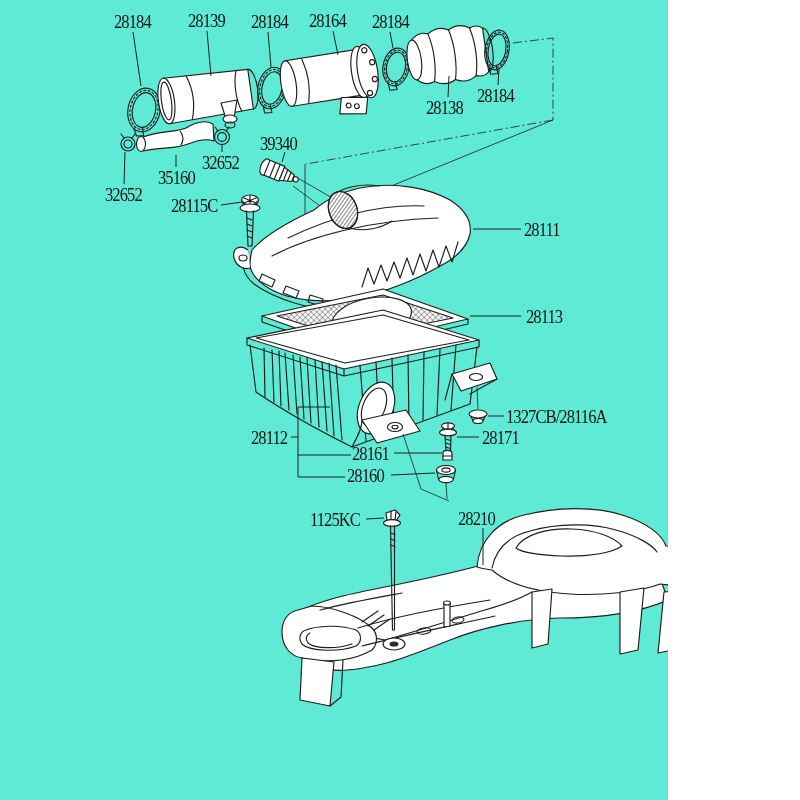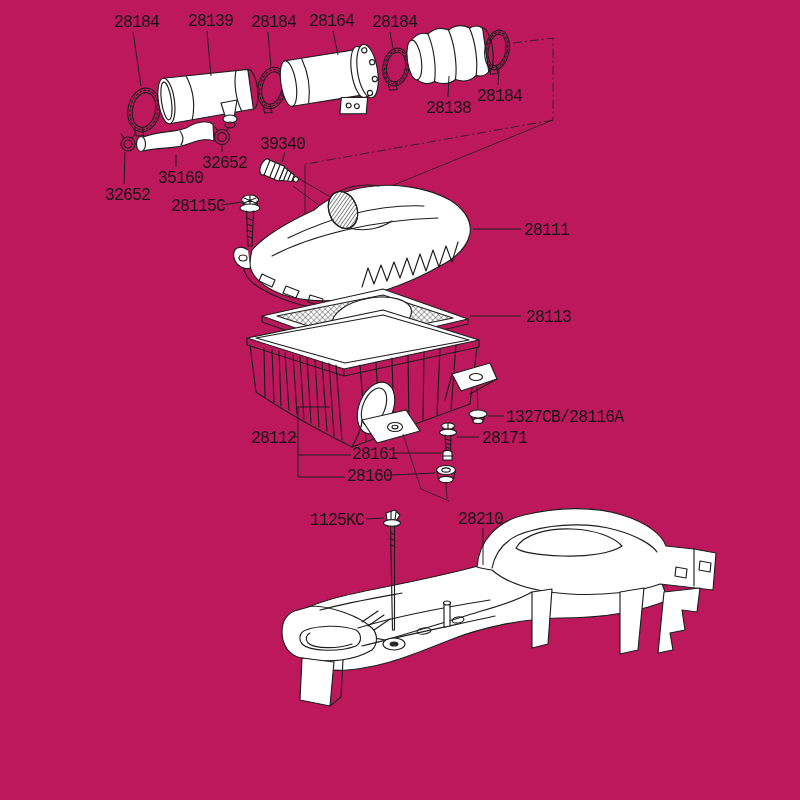--- a/index.html
+++ b/index.html
@@ -1,17 +1,17 @@
 <!DOCTYPE html>
 <html><head>
 <meta charset="utf-8">
 <style>
   html,body{margin:0;padding:0;background:#fff;}
-  #stage{position:relative;width:800px;height:800px;background:#be185d;overflow:hidden;
-         font-family:Liberation Mono, monospace;}
+  #stage{position:relative;width:668px;height:800px;background:#5eead4;overflow:hidden;
+         font-family:Liberation Serif, serif;}
   #art{position:absolute;left:0;top:0;}
   .lbl{position:absolute;font-size:18px;letter-spacing:-1px;color:#151515;
        white-space:nowrap;line-height:1;transform:scaleX(.92);transform-origin:left top;}
   #brand-row{position:absolute;left:0;top:715px;width:800px;height:85px;}
   svg .ln{stroke:#1e1e1e;stroke-width:1.15;fill:none;stroke-linecap:round;stroke-linejoin:round;}
   svg .fw{stroke:#1e1e1e;stroke-width:1.15;fill:#ffffff;stroke-linejoin:round;}
   svg .thin{stroke:#1e1e1e;stroke-width:.8;fill:none;}
   svg .ld{stroke:#1e1e1e;stroke-width:1;fill:none;}
   svg .dark{fill:#2a2a2a;stroke:none;}
 </style>

